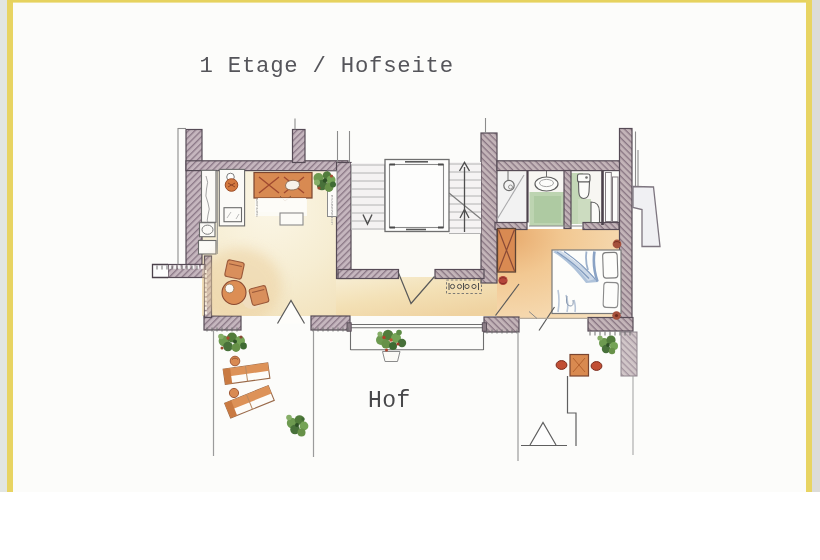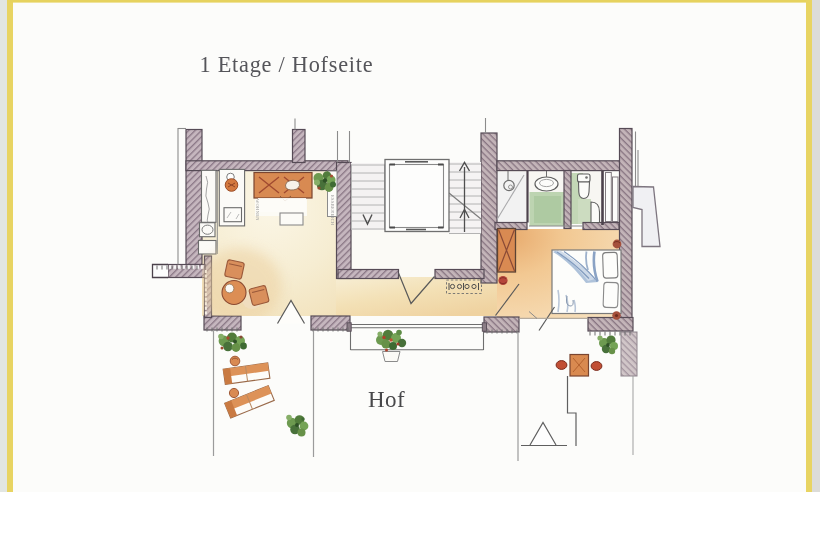--- a/index.html
+++ b/index.html
@@ -1,16 +1,16 @@
 <!DOCTYPE html>
 <html><head><meta charset="utf-8">
 <style>
 html,body{margin:0;padding:0;background:#fff;}
 #page{position:relative;width:820px;height:492px;background:#fcfcfa;overflow:hidden;
-font-family:Liberation Serif, serif;}
+font-family:Liberation Mono, monospace;}
 </style></head>
 <body>
 <div id="page">
 <svg width="820" height="560" viewBox="0 0 820 560" style="filter:blur(0.35px)">
 <defs>
 <pattern id="hA" width="4.5" height="4.5" patternUnits="userSpaceOnUse" patternTransform="rotate(-45)">
   <rect width="4.5" height="4.5" fill="#c5b6be"></rect>
   <line x1="0" y1="0.7" x2="4.5" y2="0.7" stroke="#816e7e" stroke-width="1.15"></line>
 </pattern>
 <pattern id="hB" width="4.5" height="4.5" patternUnits="userSpaceOnUse" patternTransform="rotate(45)">

